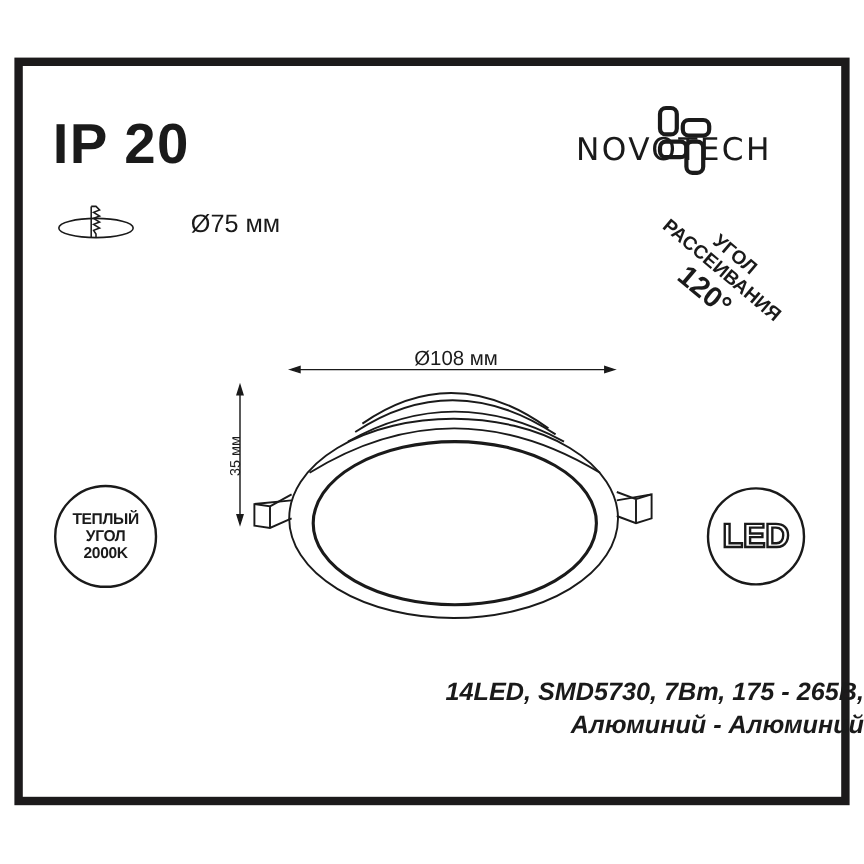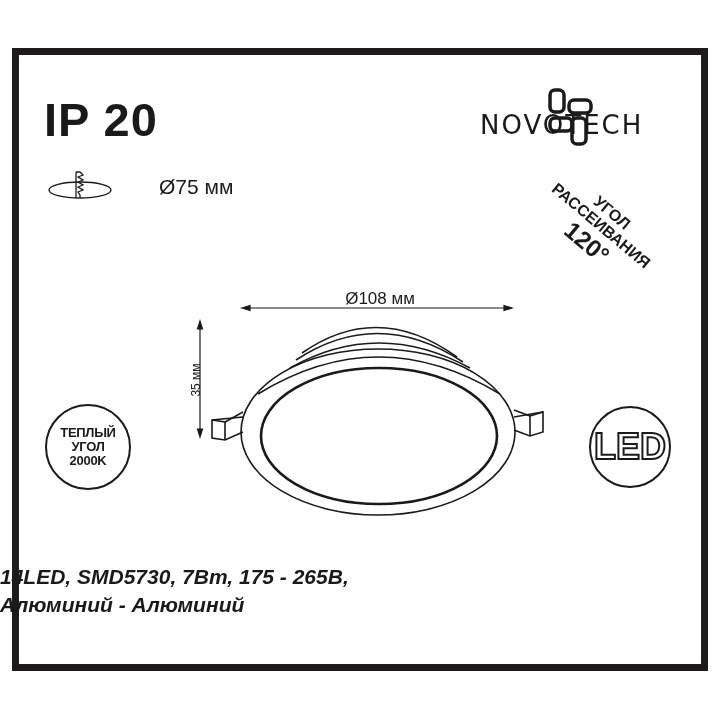--- a/index.html
+++ b/index.html
@@ -10,22 +10,22 @@
   .logo-text { position:absolute; left:480px; top:112px; font-size:26px; letter-spacing:2px; line-height:1; font-family:"DejaVu Sans", sans-serif; }
   .angle { position:absolute; left:528px; top:200px; width:140px; transform:rotate(40deg); transform-origin:center; text-align:center; font-weight:bold; line-height:1.05; }
   .angle .l1 { font-size:16px; display:block; }
   .angle .l2 { font-size:16px; display:block; }
   .angle .l3 { font-size:24px; display:block; }
   .dim108 { position:absolute; left:330px; top:289px; width:100px; text-align:center; font-size:17px; }
   .dim35 { position:absolute; left:166px; top:373px; width:60px; text-align:center; font-size:12px; transform:rotate(-90deg); }
   .badge { position:absolute; border:2px solid #1a1a1a; border-radius:50%; display:flex; flex-direction:column; align-items:center; justify-content:center; }
   .warm { left:45px; top:404px; width:82px; height:82px; font-weight:bold; font-size:13px; line-height:1.1; letter-spacing:-0.3px; }
   .led { left:589px; top:406px; width:78px; height:78px; }
-  .led span { font-size:36px; font-weight:bold; color:#fff; -webkit-text-stroke:2px #1a1a1a; letter-spacing:0; }
-  .specs { position:absolute; left:0; width:720px; text-align:left; font-weight:bold; font-style:italic; font-size:21px; line-height:1; }
+  .led span { font-size:28px; font-weight:bold; color:#fff; -webkit-text-stroke:2px #1a1a1a; letter-spacing:0; }
+  .specs { position:absolute; left:0; width:720px; text-align:right; font-weight:bold; font-style:italic; font-size:21px; line-height:1; }
   .s1 { top:566px; }
   .s2 { top:594px; }
   svg.draw { position:absolute; left:0; top:0; }
 </style>
 </head>
 <body>
 
 <div class="frame"></div>
 
 <div class="ip">IP 20</div>

